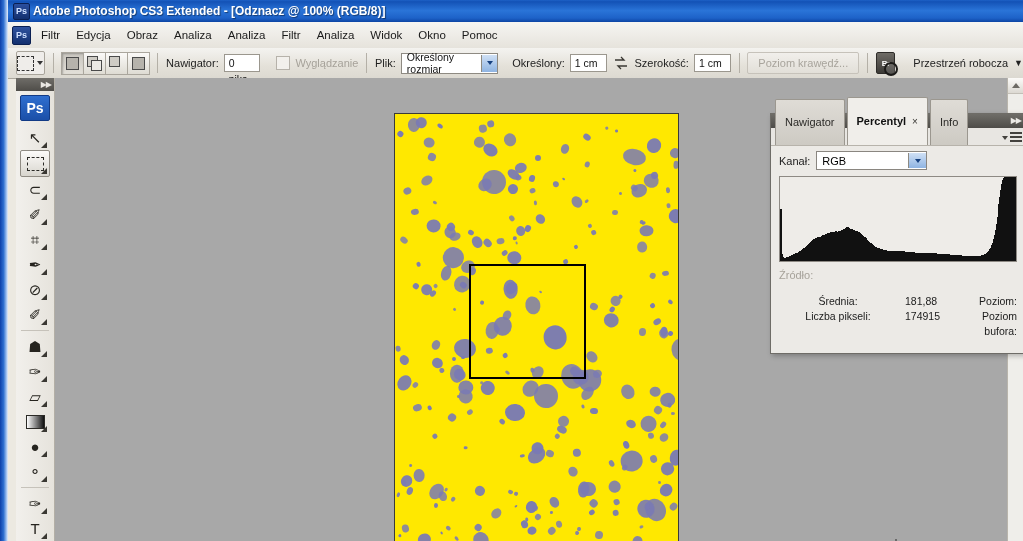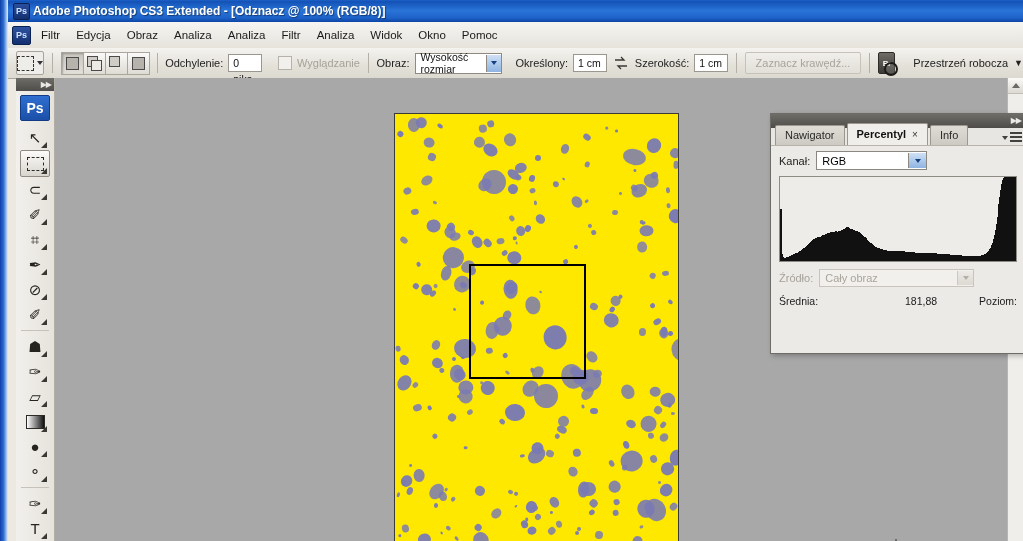--- a/index.html
+++ b/index.html
@@ -111,21 +111,21 @@
   .vscroll .up i{width:0;height:0;border-left:4px solid transparent;border-right:4px solid transparent;
     border-bottom:5px solid #6d6a64;}
 
   
   .panel{position:absolute;left:762px;top:113px;width:254px;height:239px;
     background:#e8e6e2;border:1px solid #6e6c67;box-shadow:2px 2px 5px rgba(0,0,0,.25);}
   .p-topbar{position:absolute;left:0;top:0;right:0;height:14px;
     background:linear-gradient(to bottom,#6f6d68,#4e4c48);}
   .p-topbar .arrows{position:absolute;right:4px;top:2px;color:#eceae6;font-size:8px;letter-spacing:-1px;}
   .p-tabs{position:absolute;left:4px;top:14px;height:17px;display:flex;align-items:flex-end;}
-  .p-tab{height:15px;line-height:15px;padding:2px 9px;font-size:11px;color:#2b2a27;
+  .p-tab{height:15px;line-height:15px;padding:15px 9px;font-size:11px;color:#2b2a27;
     background:linear-gradient(to bottom,#dfdcd6,#cdcac3);border:1px solid #9b978f;border-bottom:none;
     border-radius:2px 2px 0 0;margin-right:2px;white-space:nowrap;}
   .p-tab.active{background:#f0eeea;color:#111;height:17px;line-height:17px;font-weight:bold;}
   .p-tab .x{margin-left:6px;font-size:10px;color:#3a3935;font-weight:normal;}
   .p-menu{position:absolute;right:3px;top:18px;display:flex;align-items:center;gap:2px;}
   .p-menu .tri{width:0;height:0;border-left:3.5px solid transparent;border-right:3.5px solid transparent;border-top:4px solid #44423e;}
   .p-menu .bars{width:12px;}
   .p-menu .bars i{display:block;height:2px;background:#44423e;margin-bottom:2px;}
   .p-body{position:absolute;left:0;top:31px;right:0;bottom:0;background:#eceae6;border-top:1px solid #b7b3ab;}
   .chanrow{display:flex;align-items:center;padding:5px 0 4px 8px;}
@@ -135,21 +135,21 @@
   .histbox .clip{position:absolute;right:0;top:0;width:9px;height:9px;background:#111;}
   .bar{position:absolute;bottom:0;background:#111;}
   .srcrow{display:flex;align-items:center;padding:7px 0 3px 8px;}
   .srcsel{margin-left:6px;width:148px;height:16px;border:1px solid #c8c4bc;background:#f2f0ec;
     display:flex;align-items:center;font-size:11px;color:#a9a59d;padding-left:5px;}
   .srcsel .sa{margin-left:auto;width:15px;height:14px;background:linear-gradient(to bottom,#eceae6,#dcd9d2);
     border-left:1px solid #cdc9c1;display:flex;align-items:center;justify-content:center;}
   .srcsel .sa .caret{border-top-color:#b3afa7;}
   .stats{position:absolute;left:0;right:0;top:148px;padding:0 8px;font-size:10.5px;color:#1b1b1b;}
   .strow{display:flex;line-height:15px;}
-  .st-l{width:118px;text-align:left;}
+  .st-l{width:118px;text-align:center;}
   .st-v{width:62px;text-align:left;padding-left:8px;}
   .st-r{flex:1;text-align:right;}
 </style>
 </head>
 <body>
 
 <div id="app">
 
   <div class="desktop-strip"></div>
 
@@ -191,45 +191,45 @@
           <span class="mb-sq3"></span>
         </div>
         <div class="modebtn">
           <span class="mb-sq2"></span>
         </div>
         <div class="modebtn">
           <span class="mb-sq"></span>
         </div>
       </div>
       <div class="sep"></div>
-      <span class="lbl">Odchylenie:</span>
+      <span class="lbl">Nawigator:</span>
       <div class="field" style="width:40px;">0 piks</div>
       <div style="display:flex;align-items:center;margin-left:16px;">
         <span class="chk"></span>
         <span class="lbl dim">Wyglądzanie</span>
       </div>
       <div class="sep"></div>
-      <span class="lbl">Obraz:</span>
+      <span class="lbl">Plik:</span>
       <div class="selbox" style="width:135px;">
-        <span>Wysokość rozmiar</span>
+        <span>Określony rozmiar</span>
         <span class="selarrow">
             <i class="caret"></i>
           </span>
       </div>
       <span class="lbl" style="margin-left:14px;">Określony:</span>
       <div class="field" style="width:40px;">1 cm</div>
       <div class="swapicon">
         <svg width="16" height="16" viewBox="0 0 16 16">
             <path d="M2 5h9l-3-3M14 11H5l3 3" stroke="#3a3833" stroke-width="1.3" fill="none"></path>
           </svg>
       </div>
       <span class="lbl">Szerokość:</span>
       <div class="field" style="width:40px;">1 cm</div>
       <div class="sep"></div>
-      <div class="btn-dis" style="width:120px;justify-content:center;">Zaznacz krawędź...</div>
+      <div class="btn-dis" style="width:120px;justify-content:center;">Poziom krawędź...</div>
       <div class="sep"></div>
       <div class="bridge">
         <span class="br">Br</span>
         <span class="mag"></span>
       </div>
       <div class="ws">
         <span class="lbl">Przestrzeń robocza</span>
         <span style="font-size:9px;color:#222;">▼</span>
       </div>
     </div>
@@ -837,32 +837,31 @@
             <div class="bar" style="left: 97.6562%; width: 0.740625%; height: 100%;"></div>
             <div class="bar" style="left: 98.0469%; width: 0.740625%; height: 100%;"></div>
             <div class="bar" style="left: 98.4375%; width: 0.740625%; height: 100%;"></div>
             <div class="bar" style="left: 98.8281%; width: 0.740625%; height: 100%;"></div>
             <div class="bar" style="left: 99.2188%; width: 0.740625%; height: 100%;"></div>
             <div class="bar" style="left: 99.6094%; width: 0.740625%; height: 100%;"></div>
           </div>
 
         <div class="srcrow">
           <span class="lbl dim">Źródło:</span>
-          <div class="srcsel">
-            <span>Cały obraz</span>
-            <span class="sa">
-                <i class="caret"></i>
-              </span>
-          </div>
         </div>
 
         <div class="stats" id="stats">
             <div class="strow">
               <div class="st-l">Średnia:</div>
               <div class="st-v">181,88</div>
               <div class="st-r">Poziom:</div>
             </div>
+            <div class="strow">
+              <div class="st-l">Liczba pikseli:</div>
+              <div class="st-v">174915</div>
+              <div class="st-r">Poziom bufora:</div>
+            </div>
           </div>
       </div>
     </div>
 
   </div>
 </div>
 
 </body></html>

